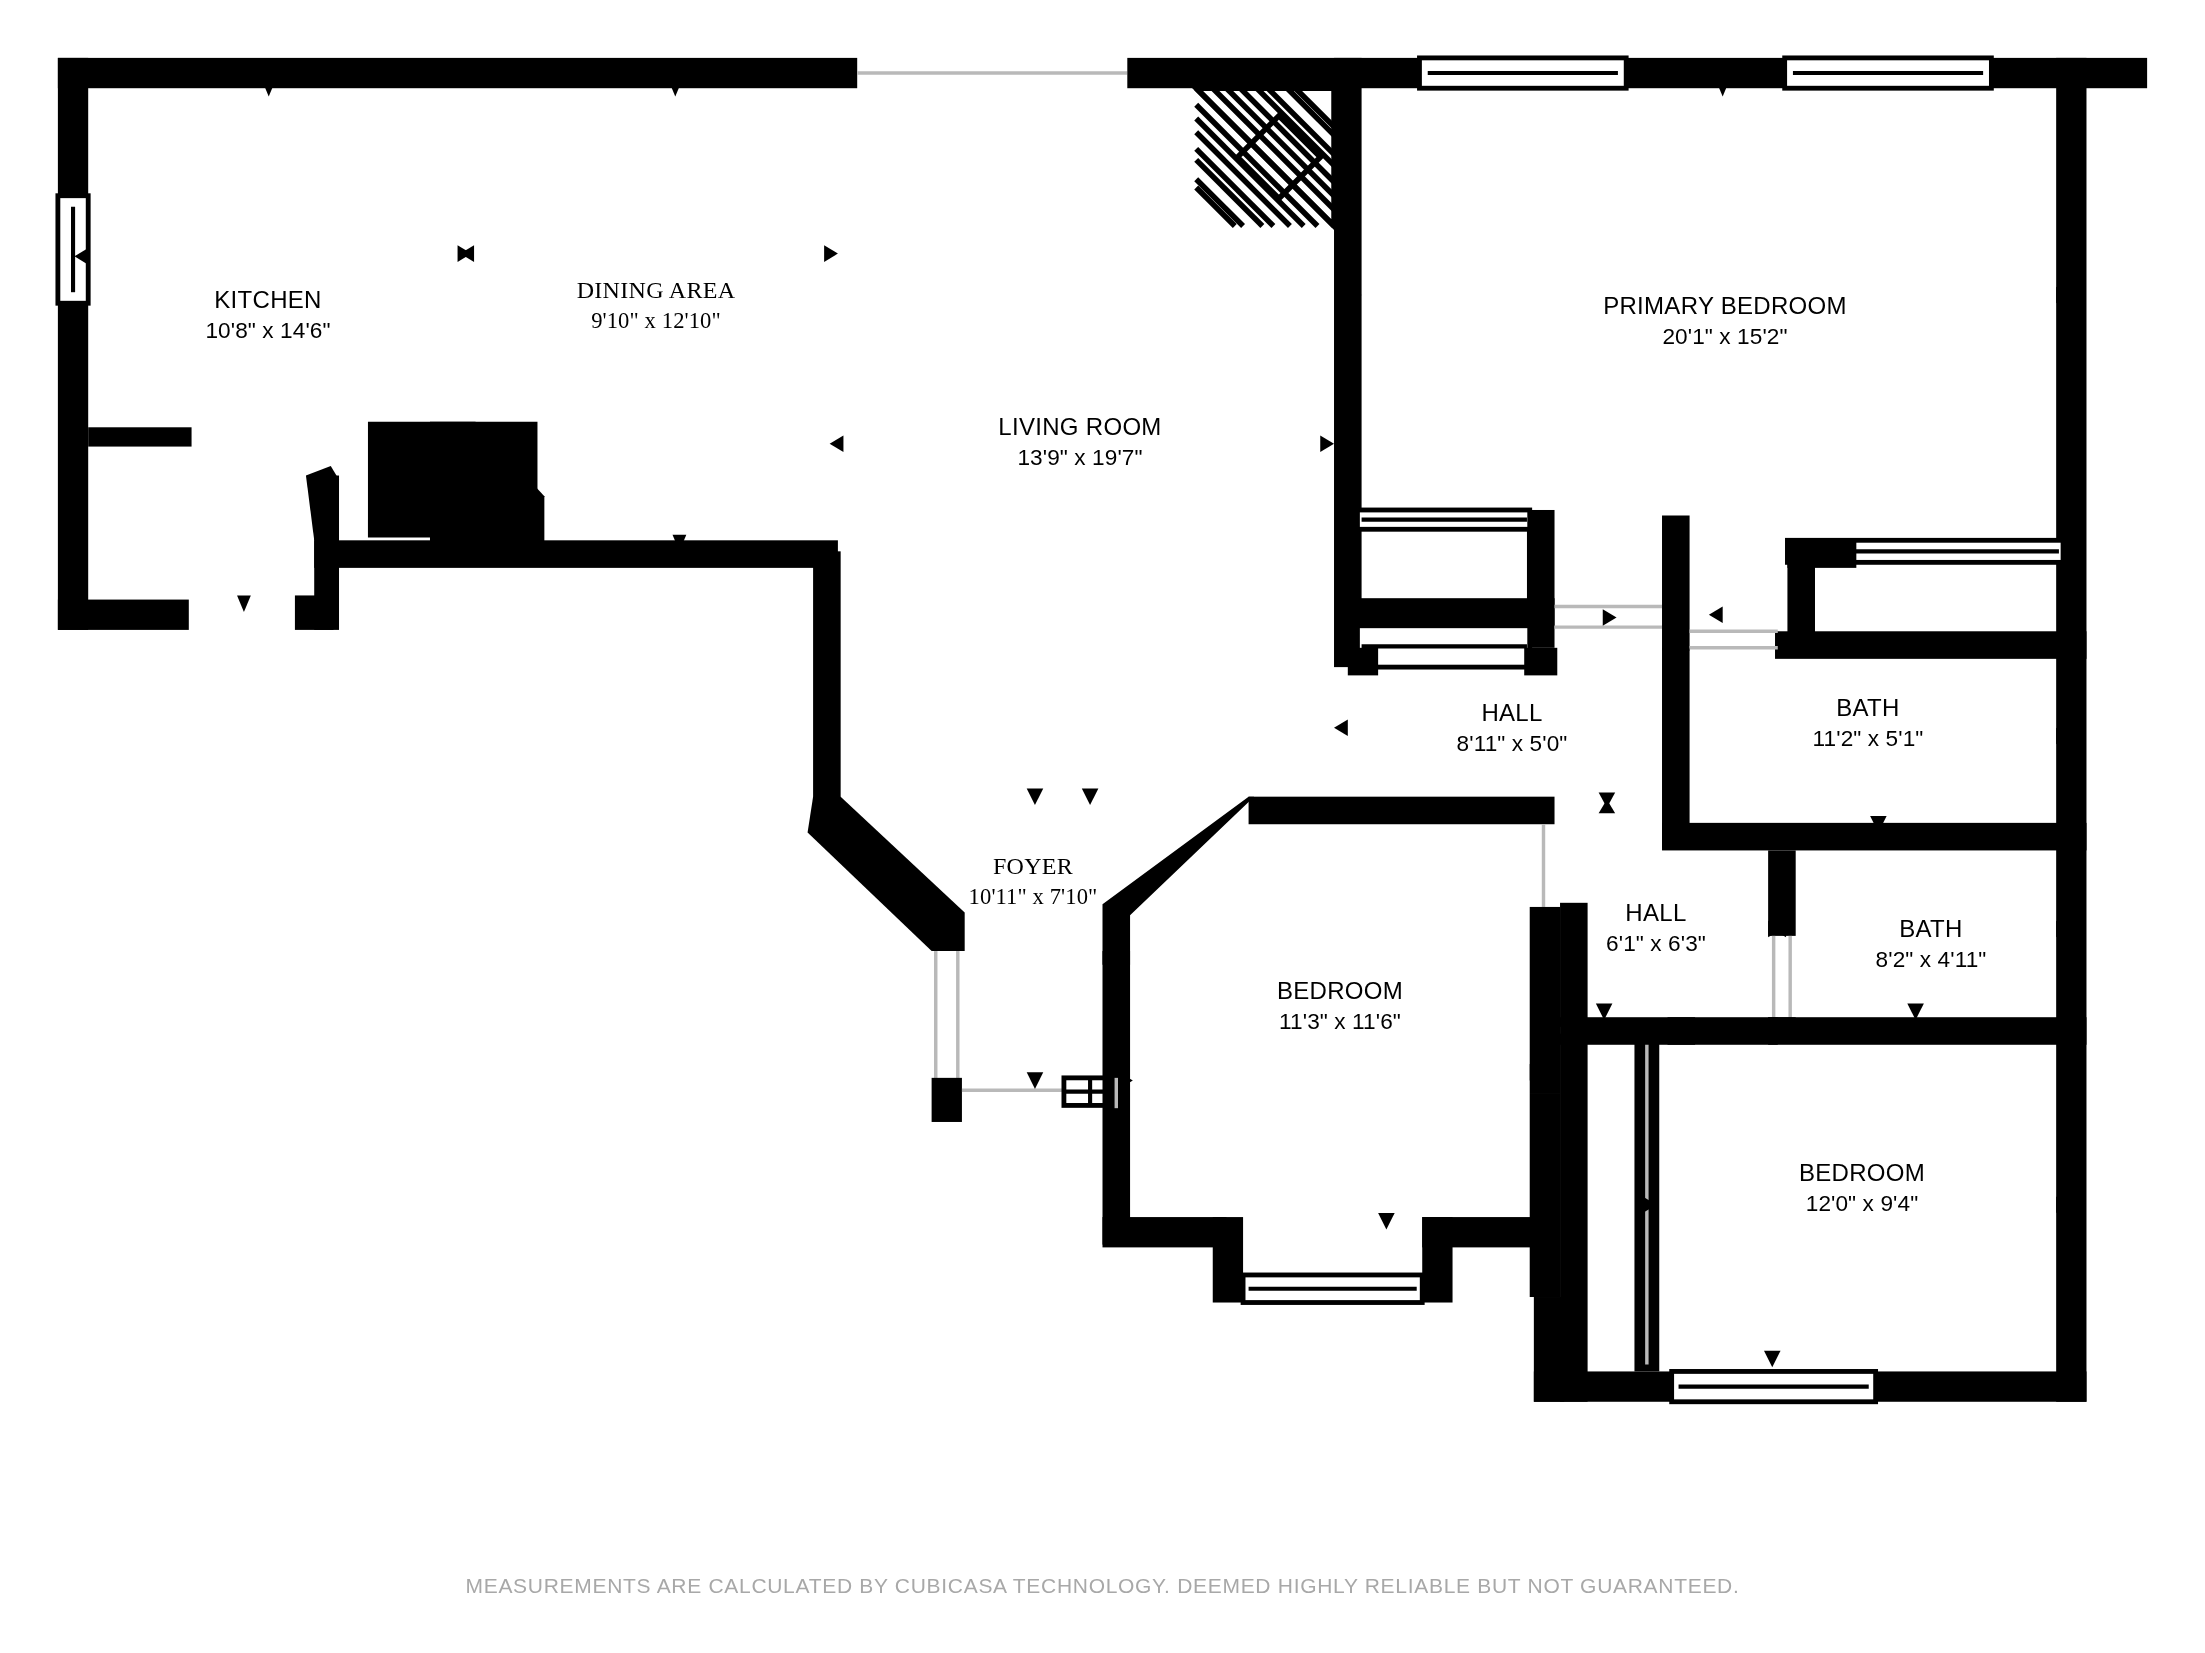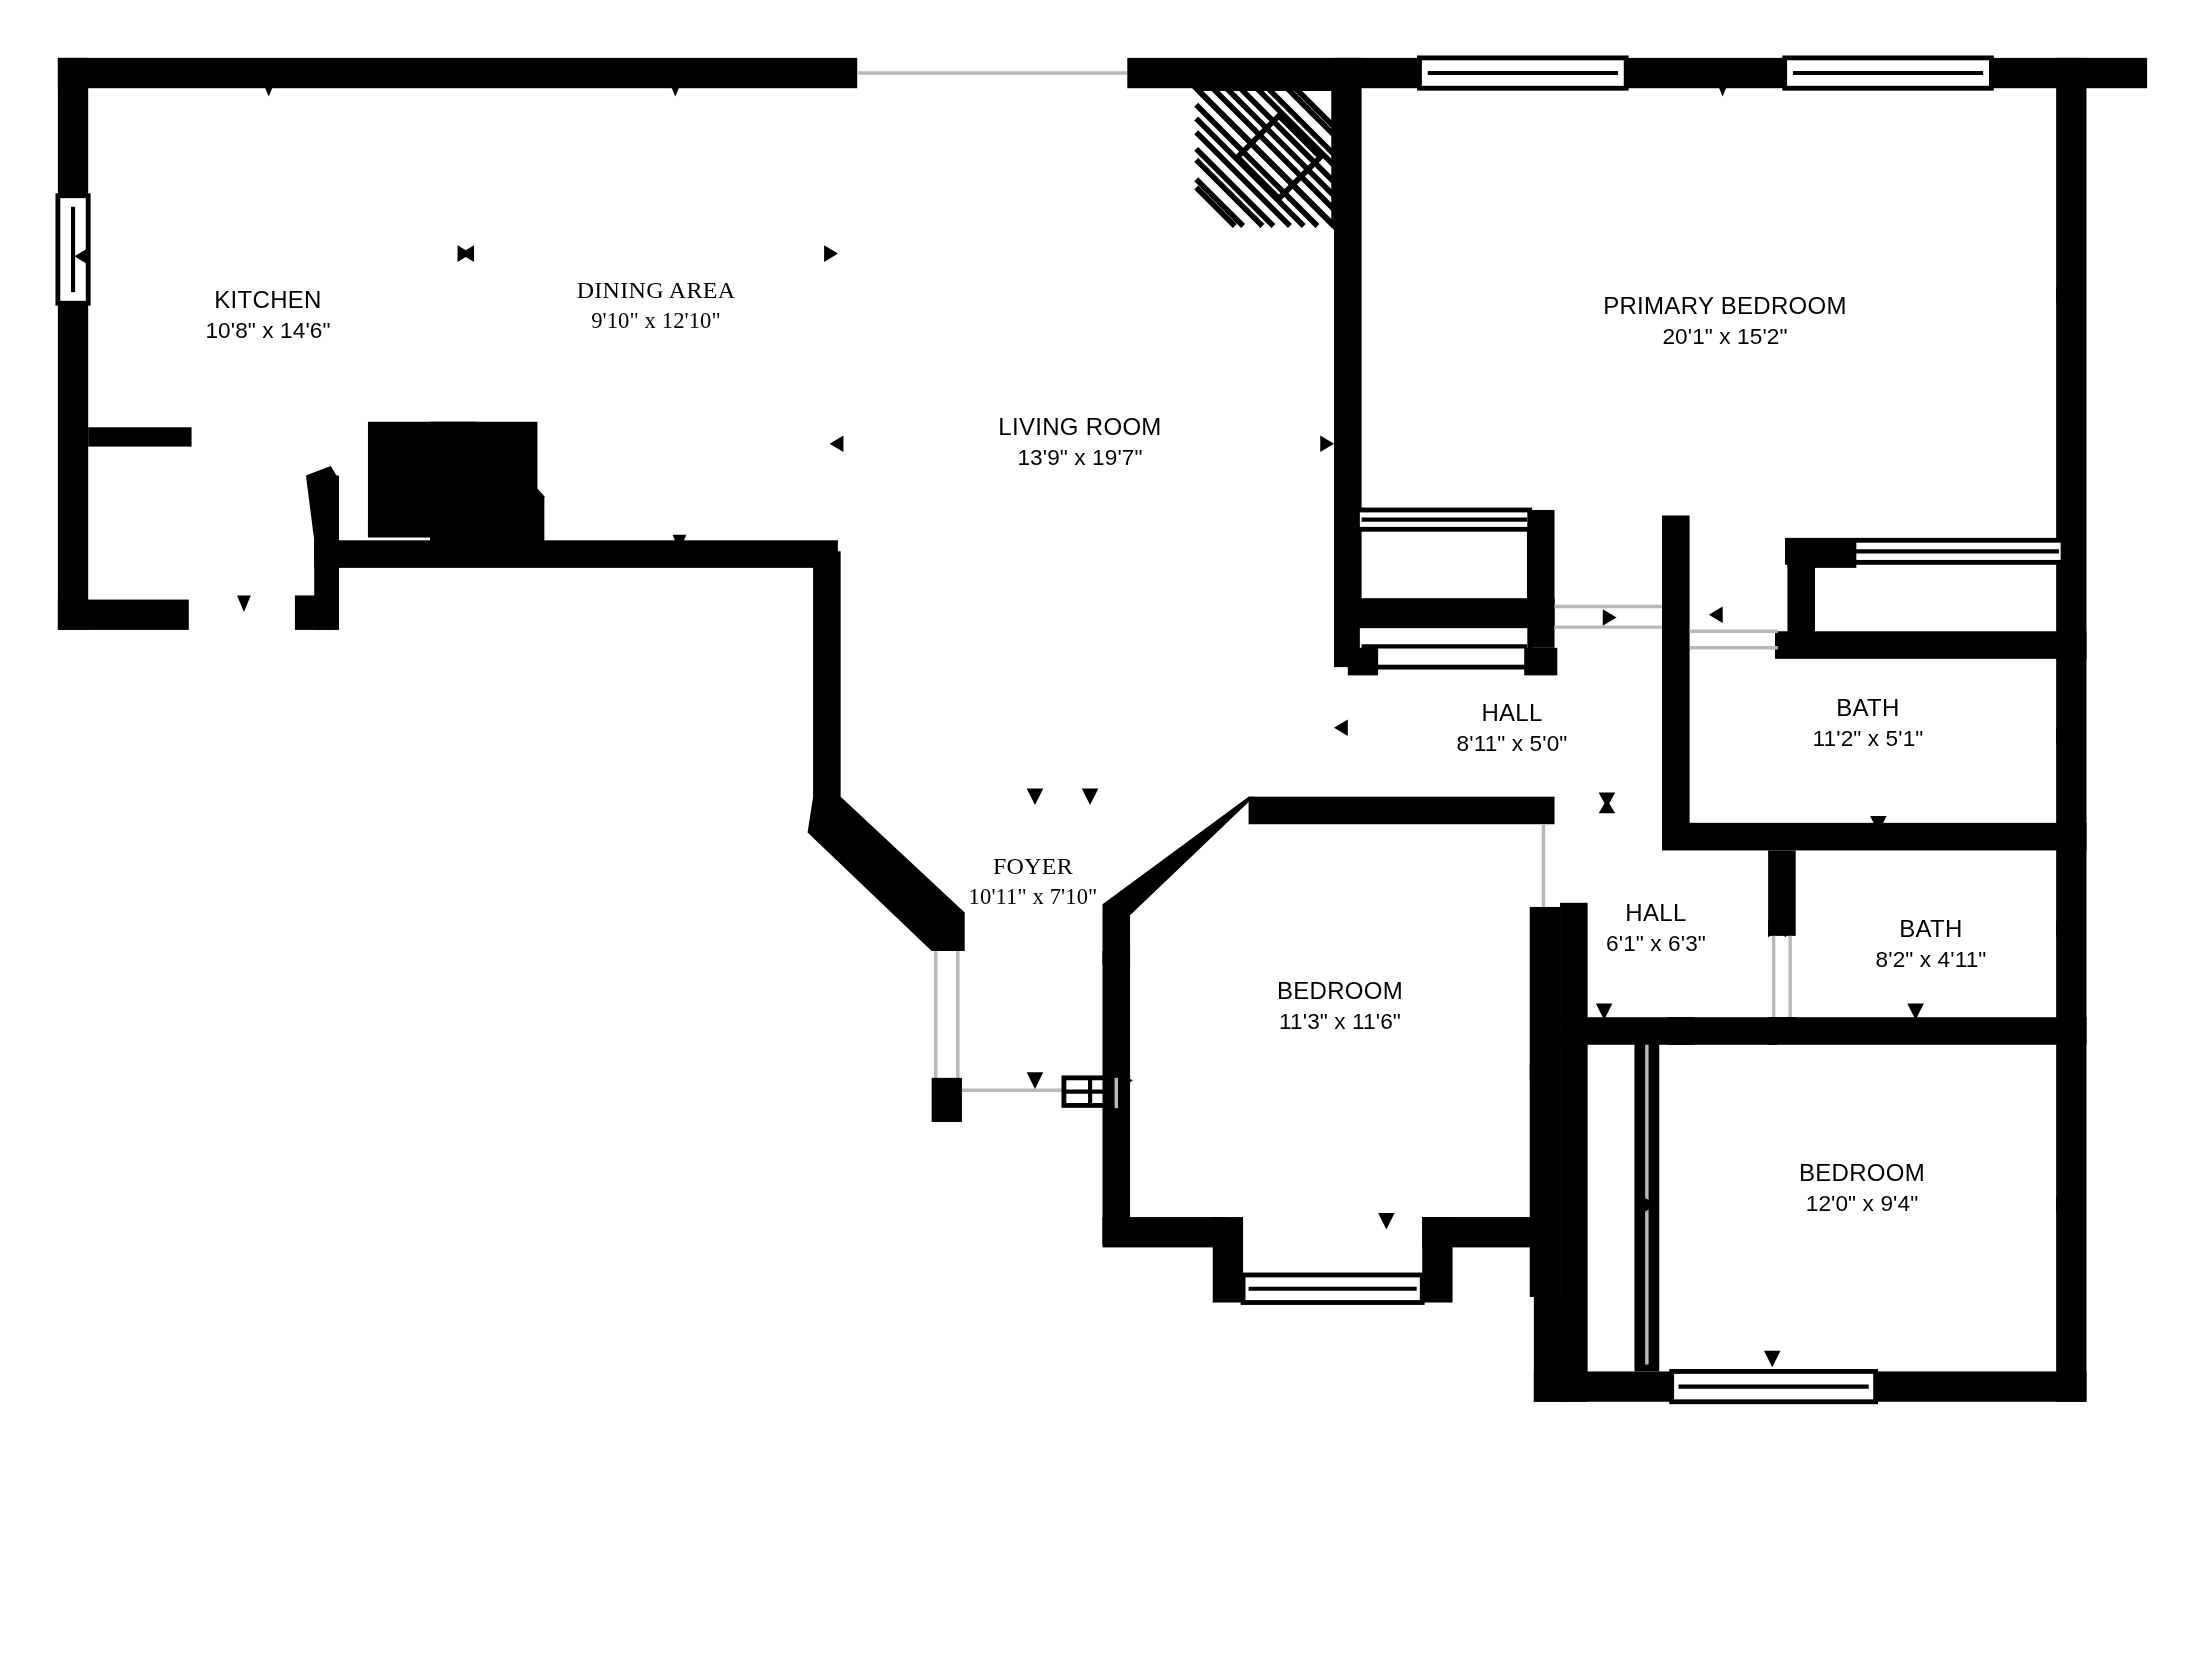--- a/index.html
+++ b/index.html
@@ -341,15 +341,16 @@
   <div class="room-label" style="left:1340px; top:977px;">
     <span class="rname">BEDROOM</span>
     <span class="rdim">11'3" x 11'6"</span>
   </div>
 
   <div class="room-label" style="left:1862px; top:1159px;">
     <span class="rname">BEDROOM</span>
     <span class="rdim">12'0" x 9'4"</span>
   </div>
 
+  <div id="footer-note">MEASUREMENTS ARE CALCULATED BY CUBICASA TECHNOLOGY. DEEMED HIGHLY RELIABLE BUT NOT GUARANTEED.</div>
 
 </div>
 
 
 </body></html>

